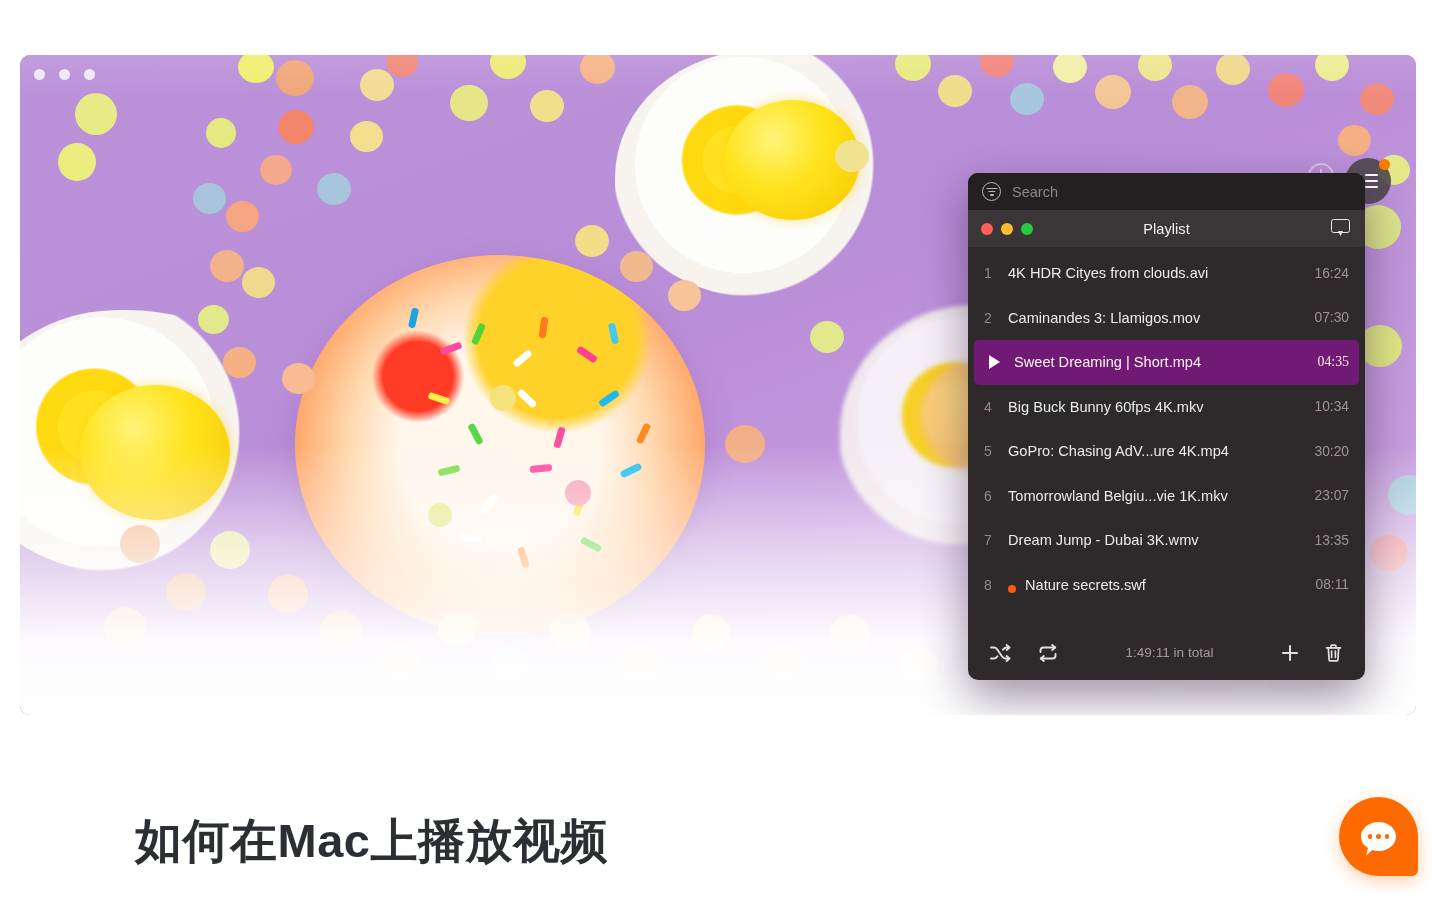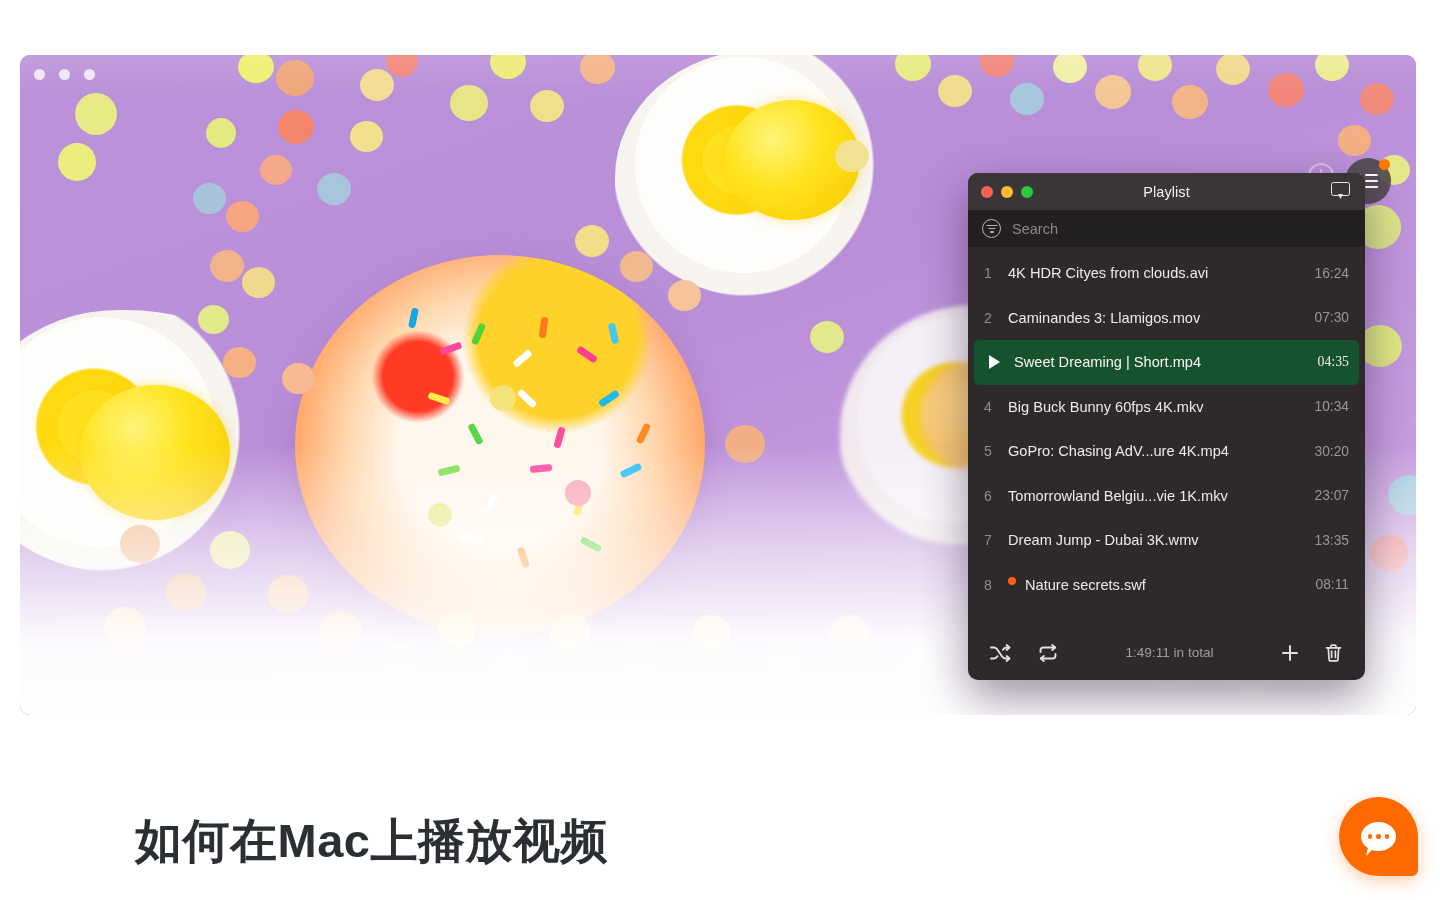--- a/index.html
+++ b/index.html
@@ -185,27 +185,27 @@
   }
   .row .play-ic .tri {
     width:0; height:0;
     border-left:11px solid #fff;
     border-top:7px solid transparent;
     border-bottom:7px solid transparent;
   }
   .row .name {
     flex:1; font-size:14.6px; color:#eceaea;
     white-space:nowrap; overflow:hidden; text-overflow:ellipsis;
-    display:flex; align-items:flex-start; gap:9px;
+    display:flex; align-items:flex-end; gap:9px;
   }
   .row .warn {
     width:8px; height:8px; border-radius:50%; background:#ff5a18; flex:none;
   }
   .row .dur { font-size:13.8px; color:#9b9597; flex:none; margin-left:10px; }
-  .row.active { background:#14532d; border-radius:5px; margin:0 6px; padding-right:10px; }
+  .row.active { background:#701a75; border-radius:5px; margin:0 6px; padding-right:10px; }
   .row.active .name { color:#fff6f2; }
   .row.active .dur { color:#ffeee6;font-family:Liberation Serif, serif; }
 
   
   #pl-footer {
     position:absolute; left:0; right:0; bottom:0;
     height:55px;
     display:flex; align-items:center;
     padding:0 22px;
     color:#ddd8d9;
@@ -377,40 +377,40 @@
       <div class="bar">
           <span class="bdot"></span>
           <span class="bline"></span>
         </div>
     </div>
     <span class="badge"></span>
   </div>
 
   <div id="playlist">
 
-    <div id="pl-titlebar">
-      <div id="pl-lights">
-        <span class="tl red"></span>
-        <span class="tl yellow"></span>
-        <span class="tl green"></span>
-      </div>
-      <div id="pl-title">Playlist</div>
-      <div id="airplay-btn">
-        <div class="scr"></div>
-          <div class="nub"></div>
-      </div>
-    </div>
-
     <div id="pl-search">
       <span id="filter-icon">
           <i></i>
           <i></i>
           <i></i>
         </span>
       <input id="search-input" type="text" placeholder="Search" style="">
+    </div>
+
+    <div id="pl-titlebar">
+      <div id="pl-lights">
+        <span class="tl red"></span>
+        <span class="tl yellow"></span>
+        <span class="tl green"></span>
+      </div>
+      <div id="pl-title">Playlist</div>
+      <div id="airplay-btn">
+        <div class="scr"></div>
+          <div class="nub"></div>
+      </div>
     </div>
 
     <div id="pl-list">
 
       <div class="row">
         <span class="idx">1</span>
         <span class="name">
             <span>4K HDR Cityes from clouds.avi</span>
           </span>
         <span class="dur">16:24</span>

